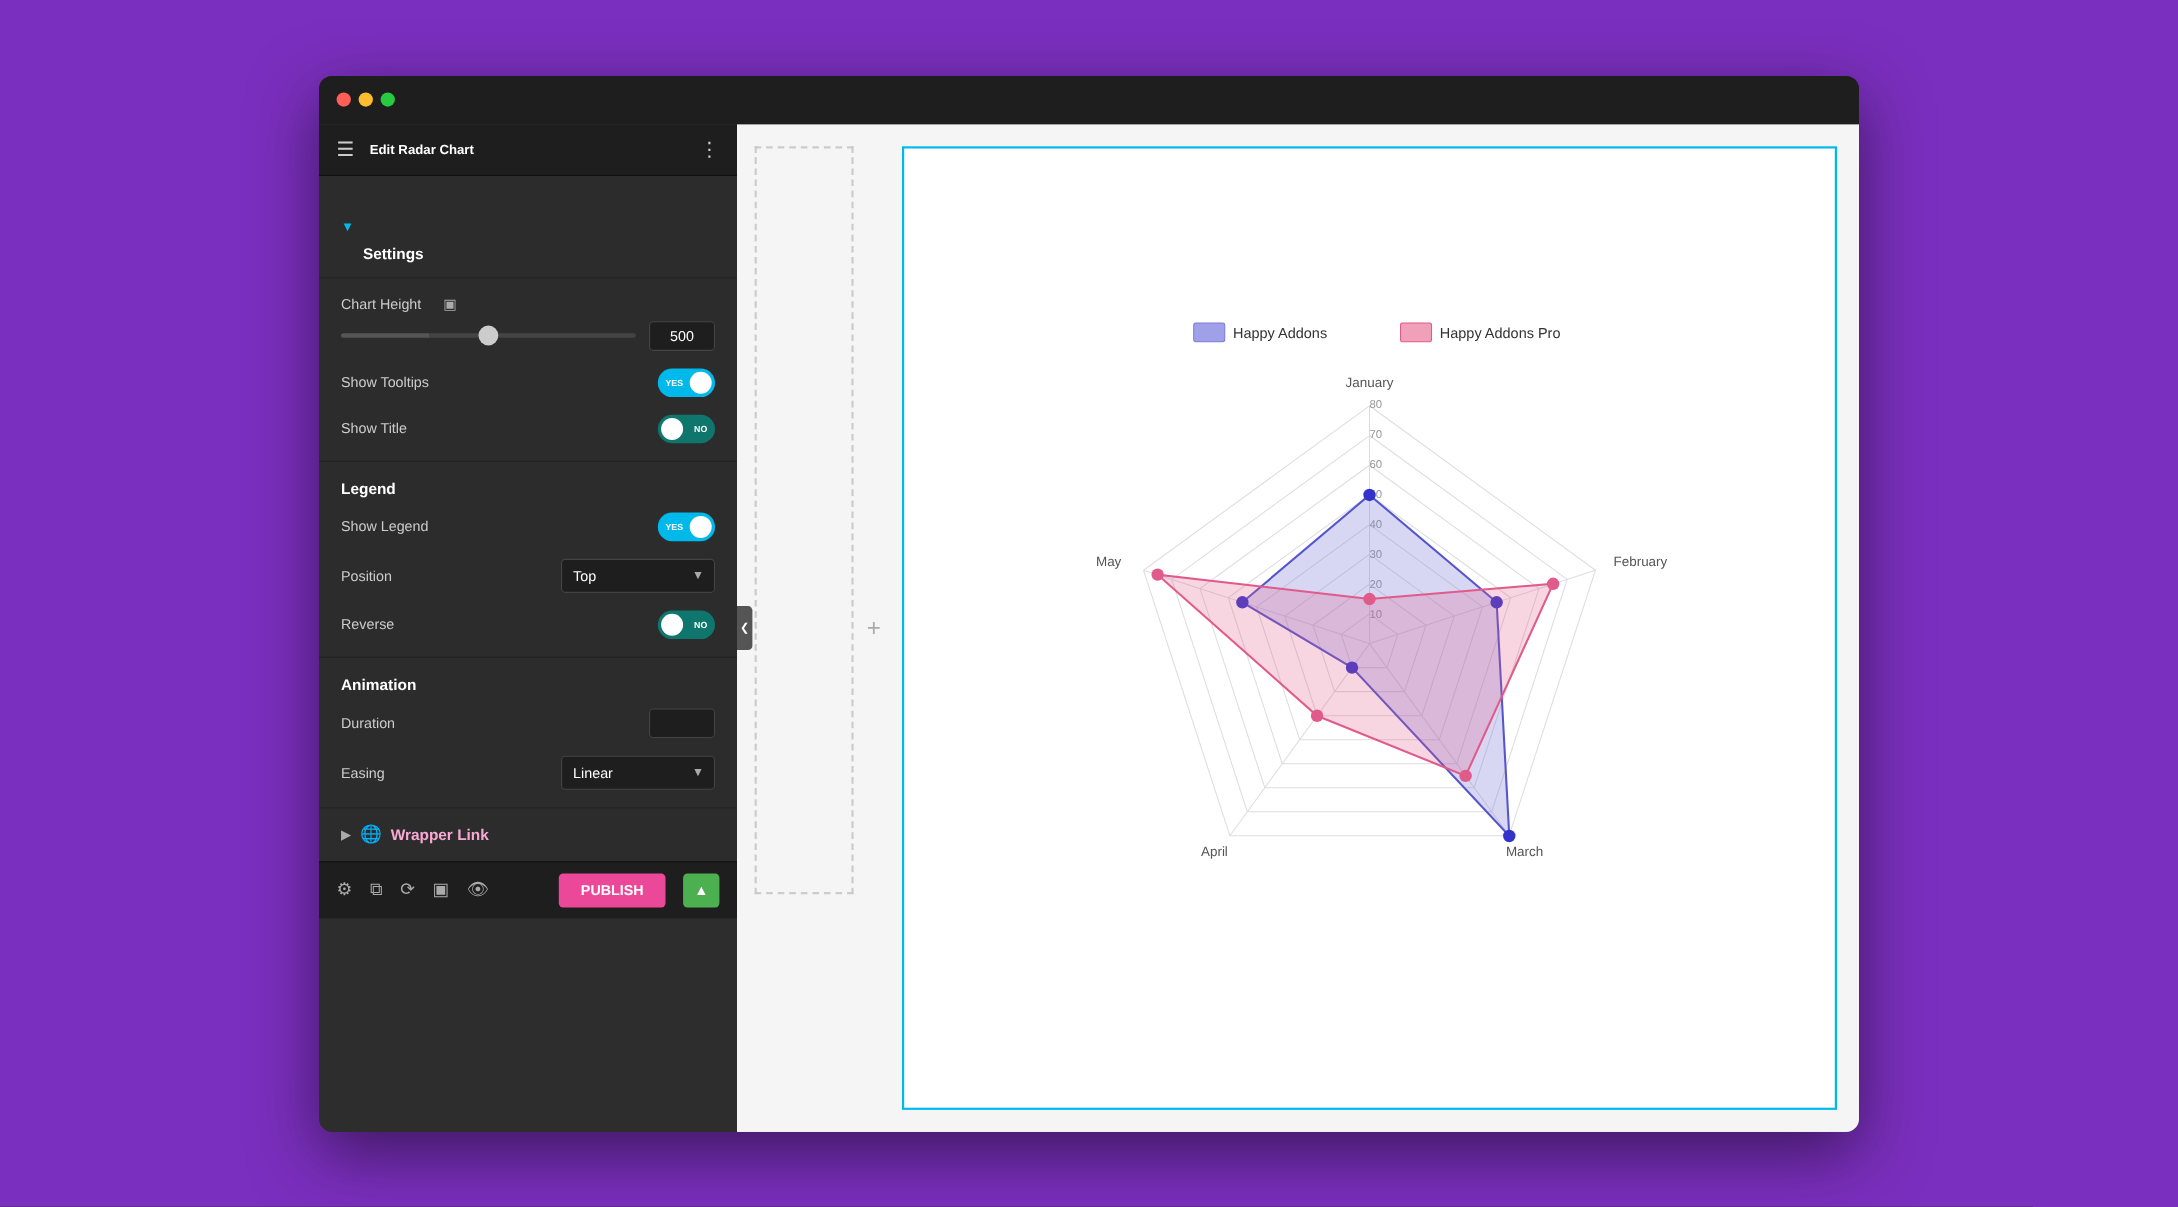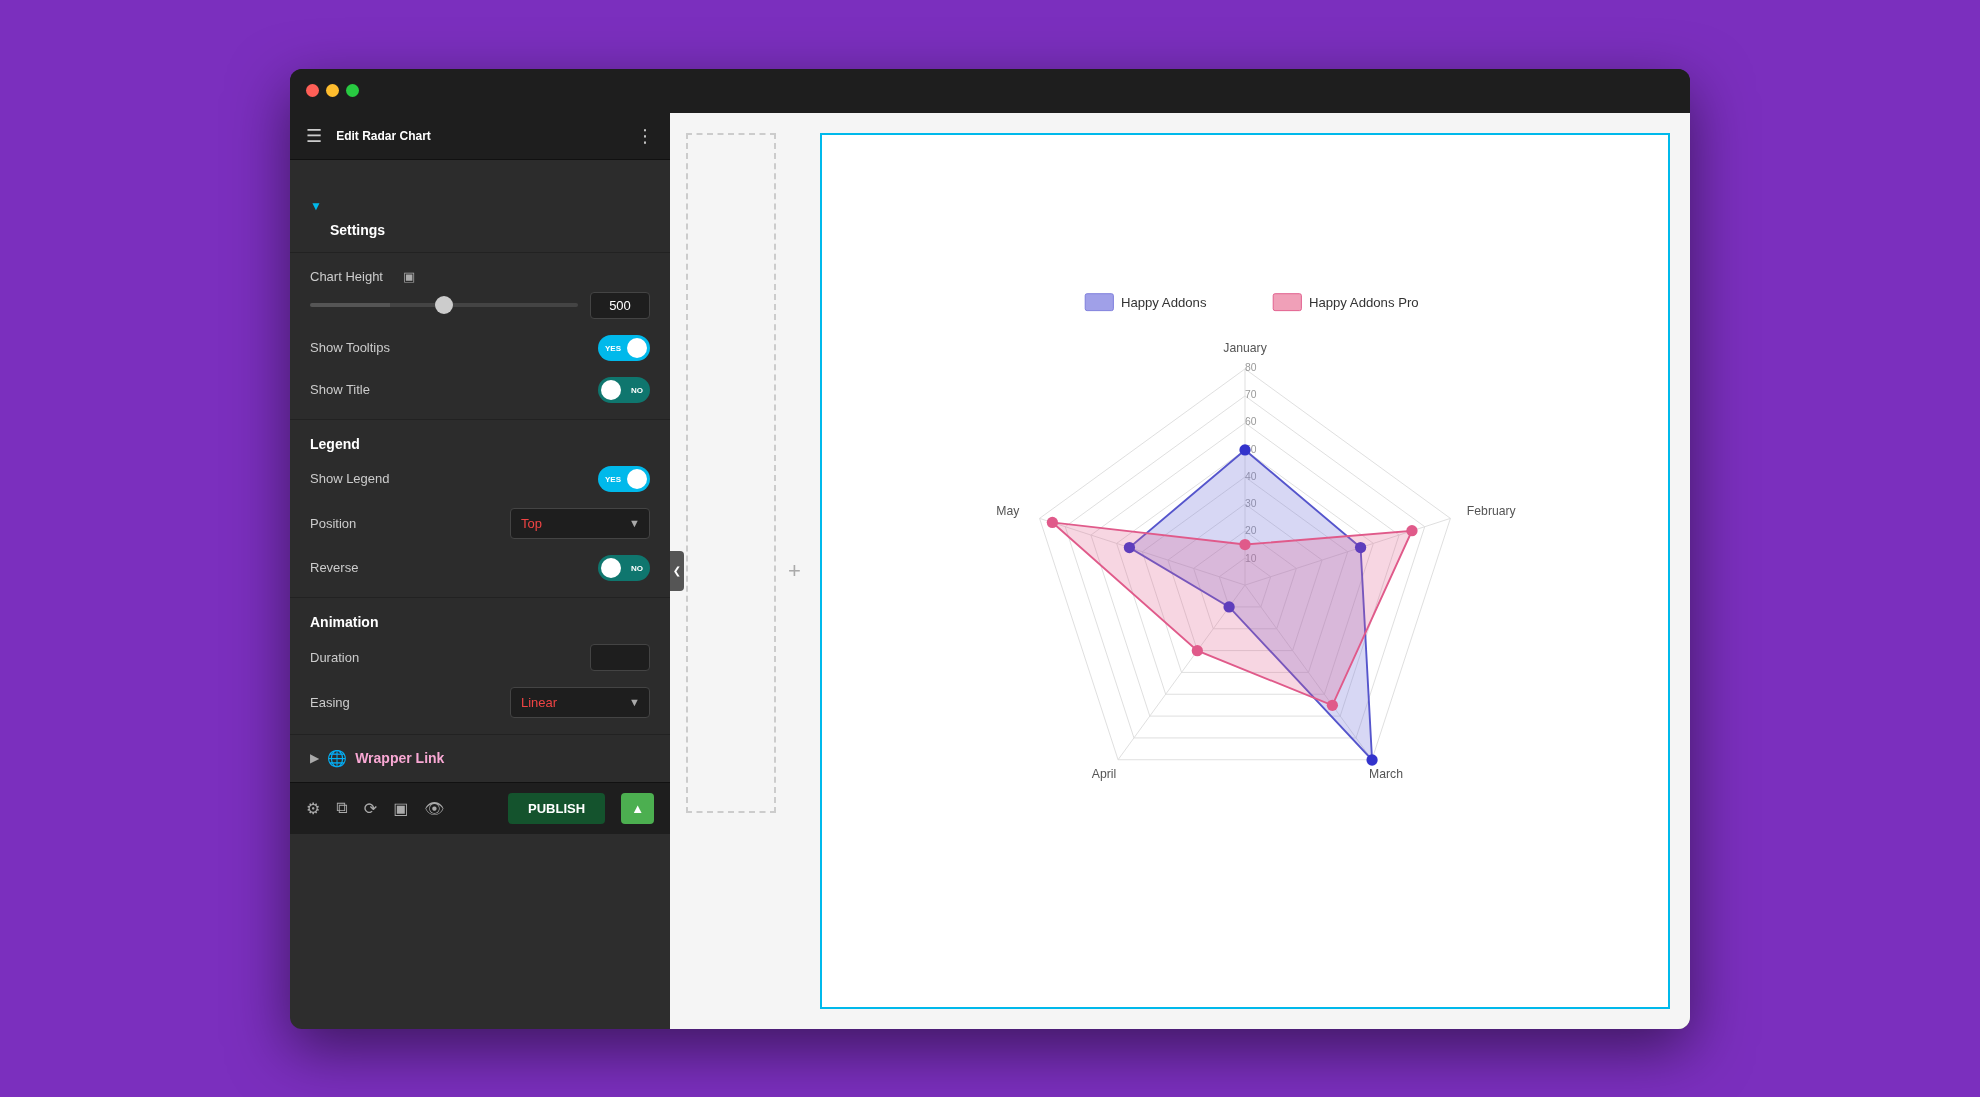--- a/index.html
+++ b/index.html
@@ -161,21 +161,21 @@
       font-weight: 700;
       margin-bottom: 14px;
     }
     .select-wrapper {
       position: relative;
       display: inline-block;
     }
     .select-input {
       background: #1e1e1e;
       border: 1px solid #444;
-      color: #ef4444;
+      color: #ffffff;
       padding: 7px 32px 7px 10px;
       border-radius: 4px;
       font-size: 13px;
       cursor: pointer;
       appearance: none;
       min-width: 140px;
     }
     .select-arrow {
       position: absolute;
       right: 10px;
@@ -200,21 +200,21 @@
       height: 52px;
       display: flex;
       align-items: center;
       padding: 0 16px;
       gap: 16px;
       border-top: 1px solid #111;
       flex-shrink: 0;
     }
     .bottom-icon { color: #aaa; font-size: 16px; cursor: pointer; }
     .publish-btn {
-      background: #14532d;
+      background: #ec4899;
       color: white;
       border: none;
       padding: 8px 20px;
       border-radius: 4px;
       font-size: 13px;
       font-weight: 700;
       cursor: pointer;
       margin-left: auto;
     }
     .publish-arrow-btn {

